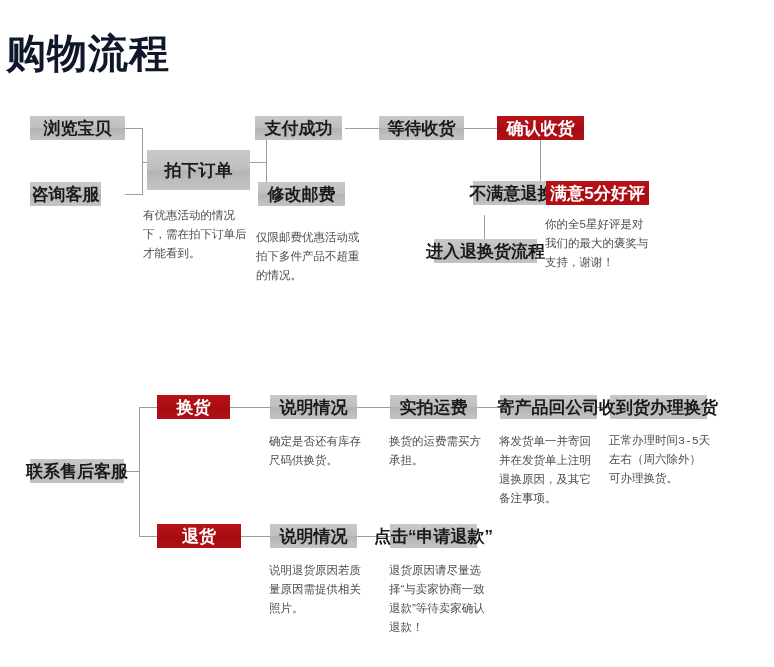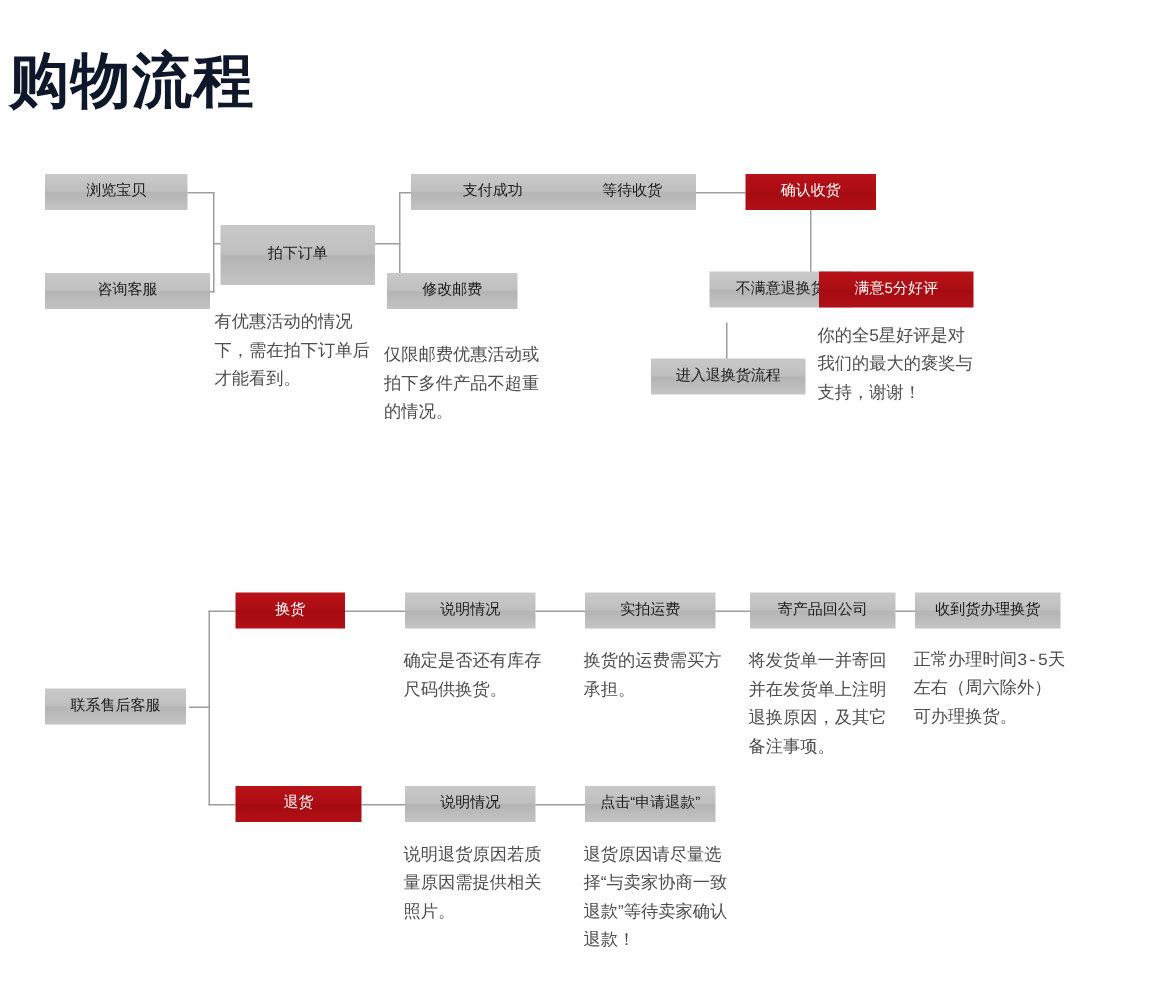--- a/index.html
+++ b/index.html
@@ -22,22 +22,22 @@
   }
   #heading-shopping{left:6px;top:26px;font-size:40px;}
   #heading-return{left:6px;top:312px;font-size:40px;}
 
   
   .box{
     position:absolute;
     display:flex;
     align-items:center;
     justify-content:center;
-    font-size:10px;
-    font-weight:normal;
+    font-size:17px;
+    font-weight:bold;
     white-space:nowrap;
     box-sizing:border-box;
     line-height:1;
   }
   .box.grey{
     background:linear-gradient(to bottom,#c9c9c9 0%,#bfbfbf 48%,#b4b4b4 52%,#c4c4c4 100%);
     color:#1a1a1a;
   }
   .box.red{
     background:linear-gradient(to bottom,#b81218 0%,#ab0d13 48%,#a50b11 52%,#b11016 100%);
@@ -79,23 +79,23 @@
   <div class="ln h" style="left:463px;top:128px;width:34px;"></div>
 
   <div class="ln v" style="left:540px;top:140px;height:43px;"></div>
   <div class="ln h" style="left:484px;top:182px;width:113px;"></div>
   <div class="ln v" style="left:484px;top:182px;height:9px;"></div>
   <div class="ln v" style="left:596px;top:182px;height:9px;"></div>
 
   <div class="ln v" style="left:484px;top:215px;height:25px;"></div>
 
   <div class="box grey" style="left:30px;top:116px;width:95px;height:24px;">浏览宝贝</div>
-  <div class="box grey" style="left:30px;top:182px;width:110px;height:24px;">咨询客服</div>
+  <div class="box grey" style="left:30px;top:182px;width:71px;height:24px;">咨询客服</div>
   <div class="box grey" style="left:147px;top:150px;width:103px;height:40px;">拍下订单</div>
-  <div class="box grey" style="left:274px;top:116px;width:109px;height:24px;">支付成功</div>
+  <div class="box grey" style="left:255px;top:116px;width:87px;height:24px;">支付成功</div>
   <div class="box grey" style="left:258px;top:182px;width:87px;height:24px;">修改邮费</div>
   <div class="box grey" style="left:379px;top:116px;width:85px;height:24px;">等待收货</div>
   <div class="box red" style="left:497px;top:116px;width:87px;height:24px;">确认收货</div>
   <div class="box grey" style="left:437px;top:181px;width:95px;height:24px;margin-left:36px;">不满意退换货</div>
   <div class="box red" style="left:546px;top:181px;width:103px;height:24px;">满意5分好评</div>
   <div class="box grey" style="left:434px;top:239px;width:103px;height:24px;">进入退换货流程</div>
 
   <div class="note" style="left:143px;top:206px;width:108px;">有优惠活动的情况下，需在拍下订单后才能看到。</div>
   <div class="note" style="left:256px;top:228px;width:104px;">仅限邮费优惠活动或拍下多件产品不超重的情况。</div>
   <div class="note" style="left:545px;top:215px;width:105px;">你的全5星好评是对我们的最大的褒奖与支持，谢谢！</div>

